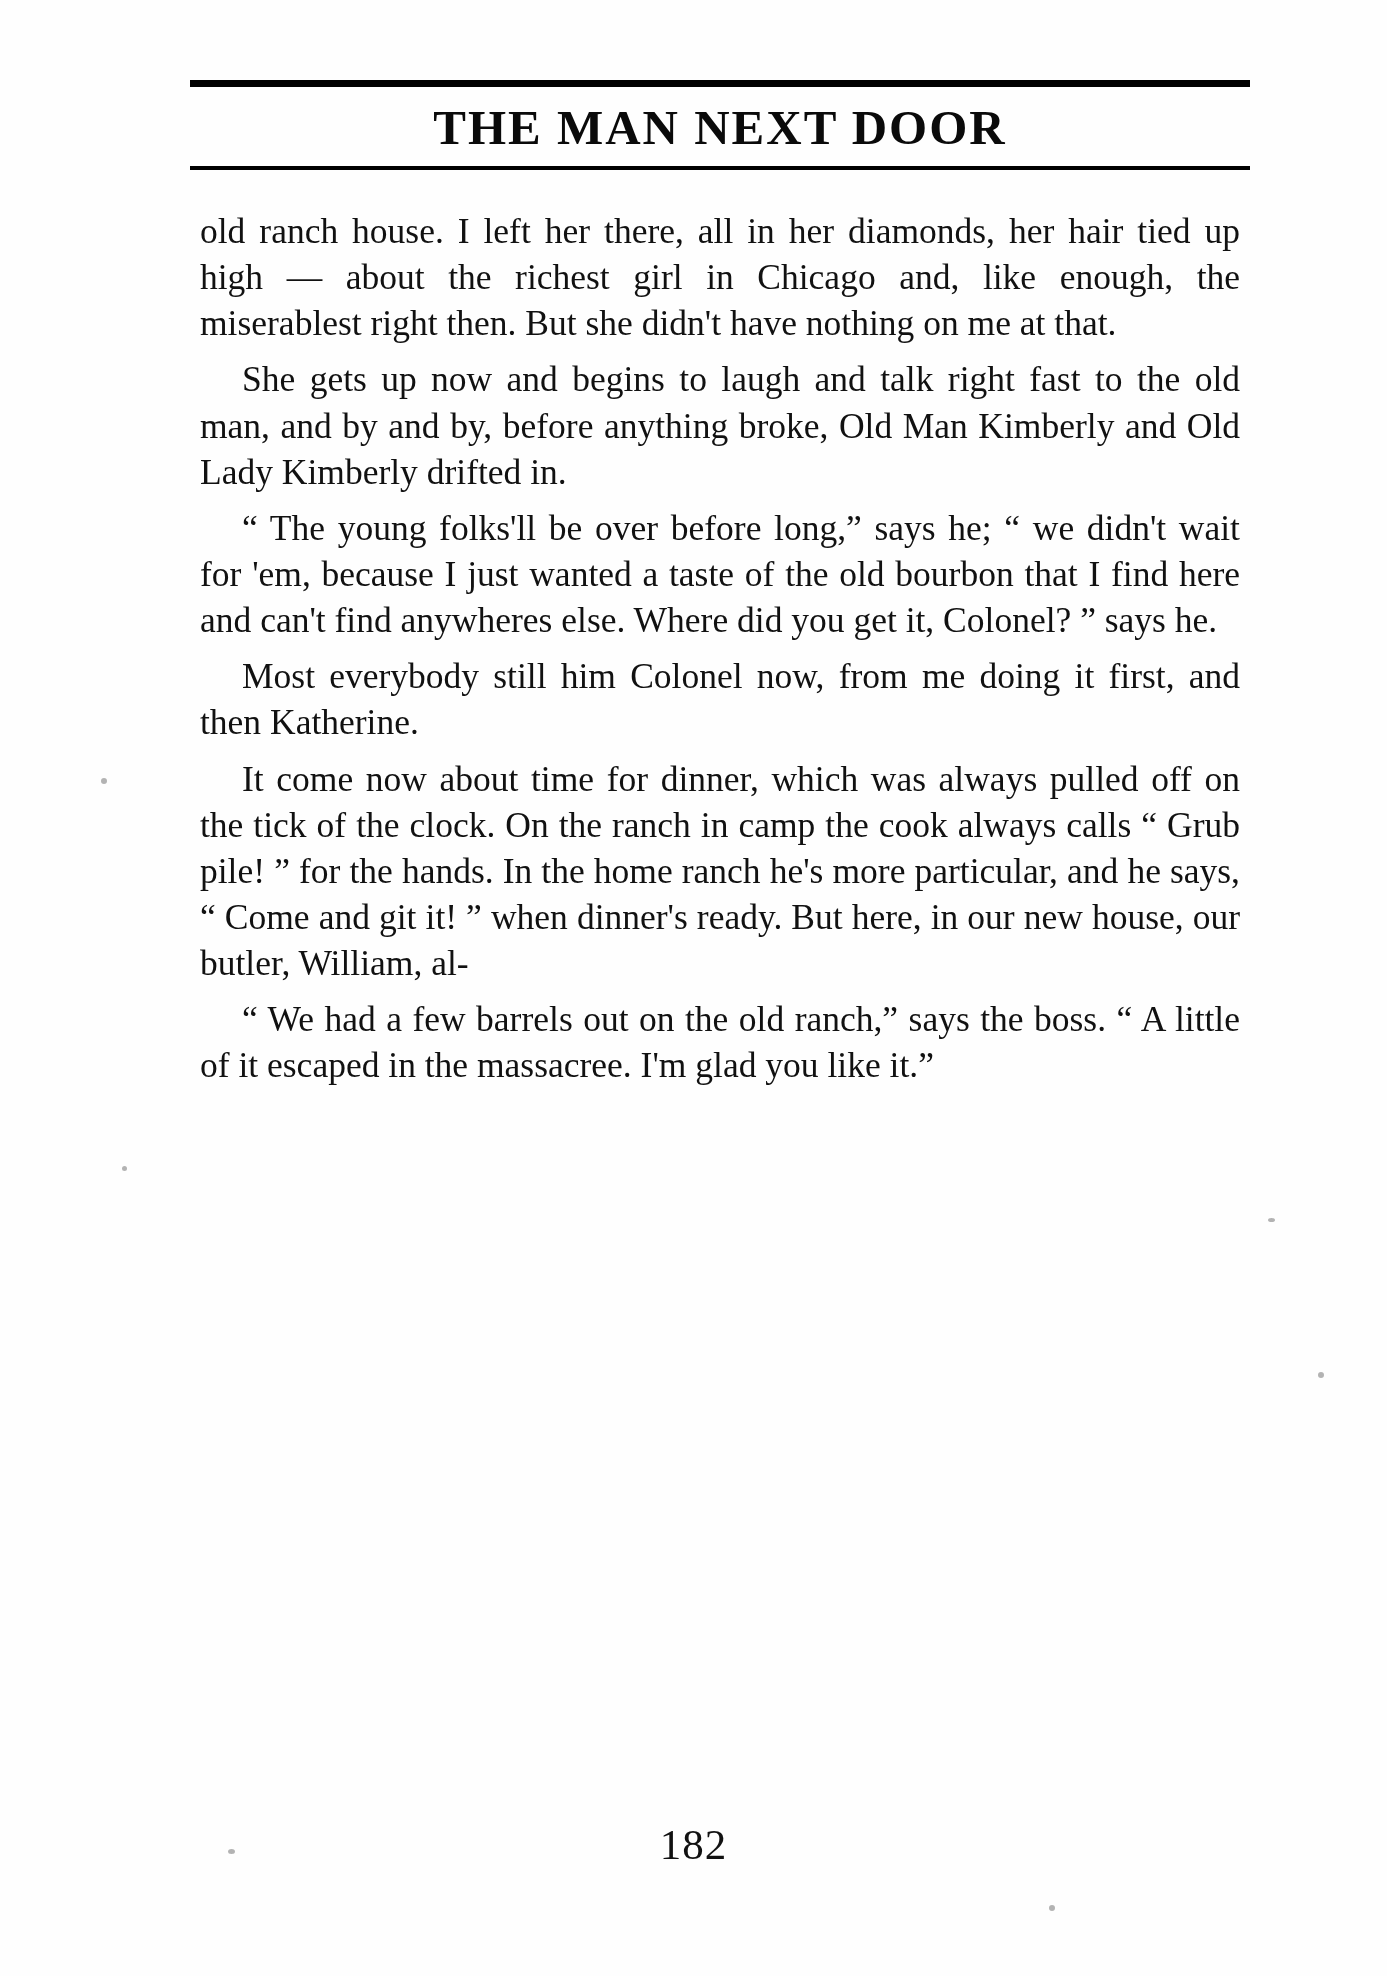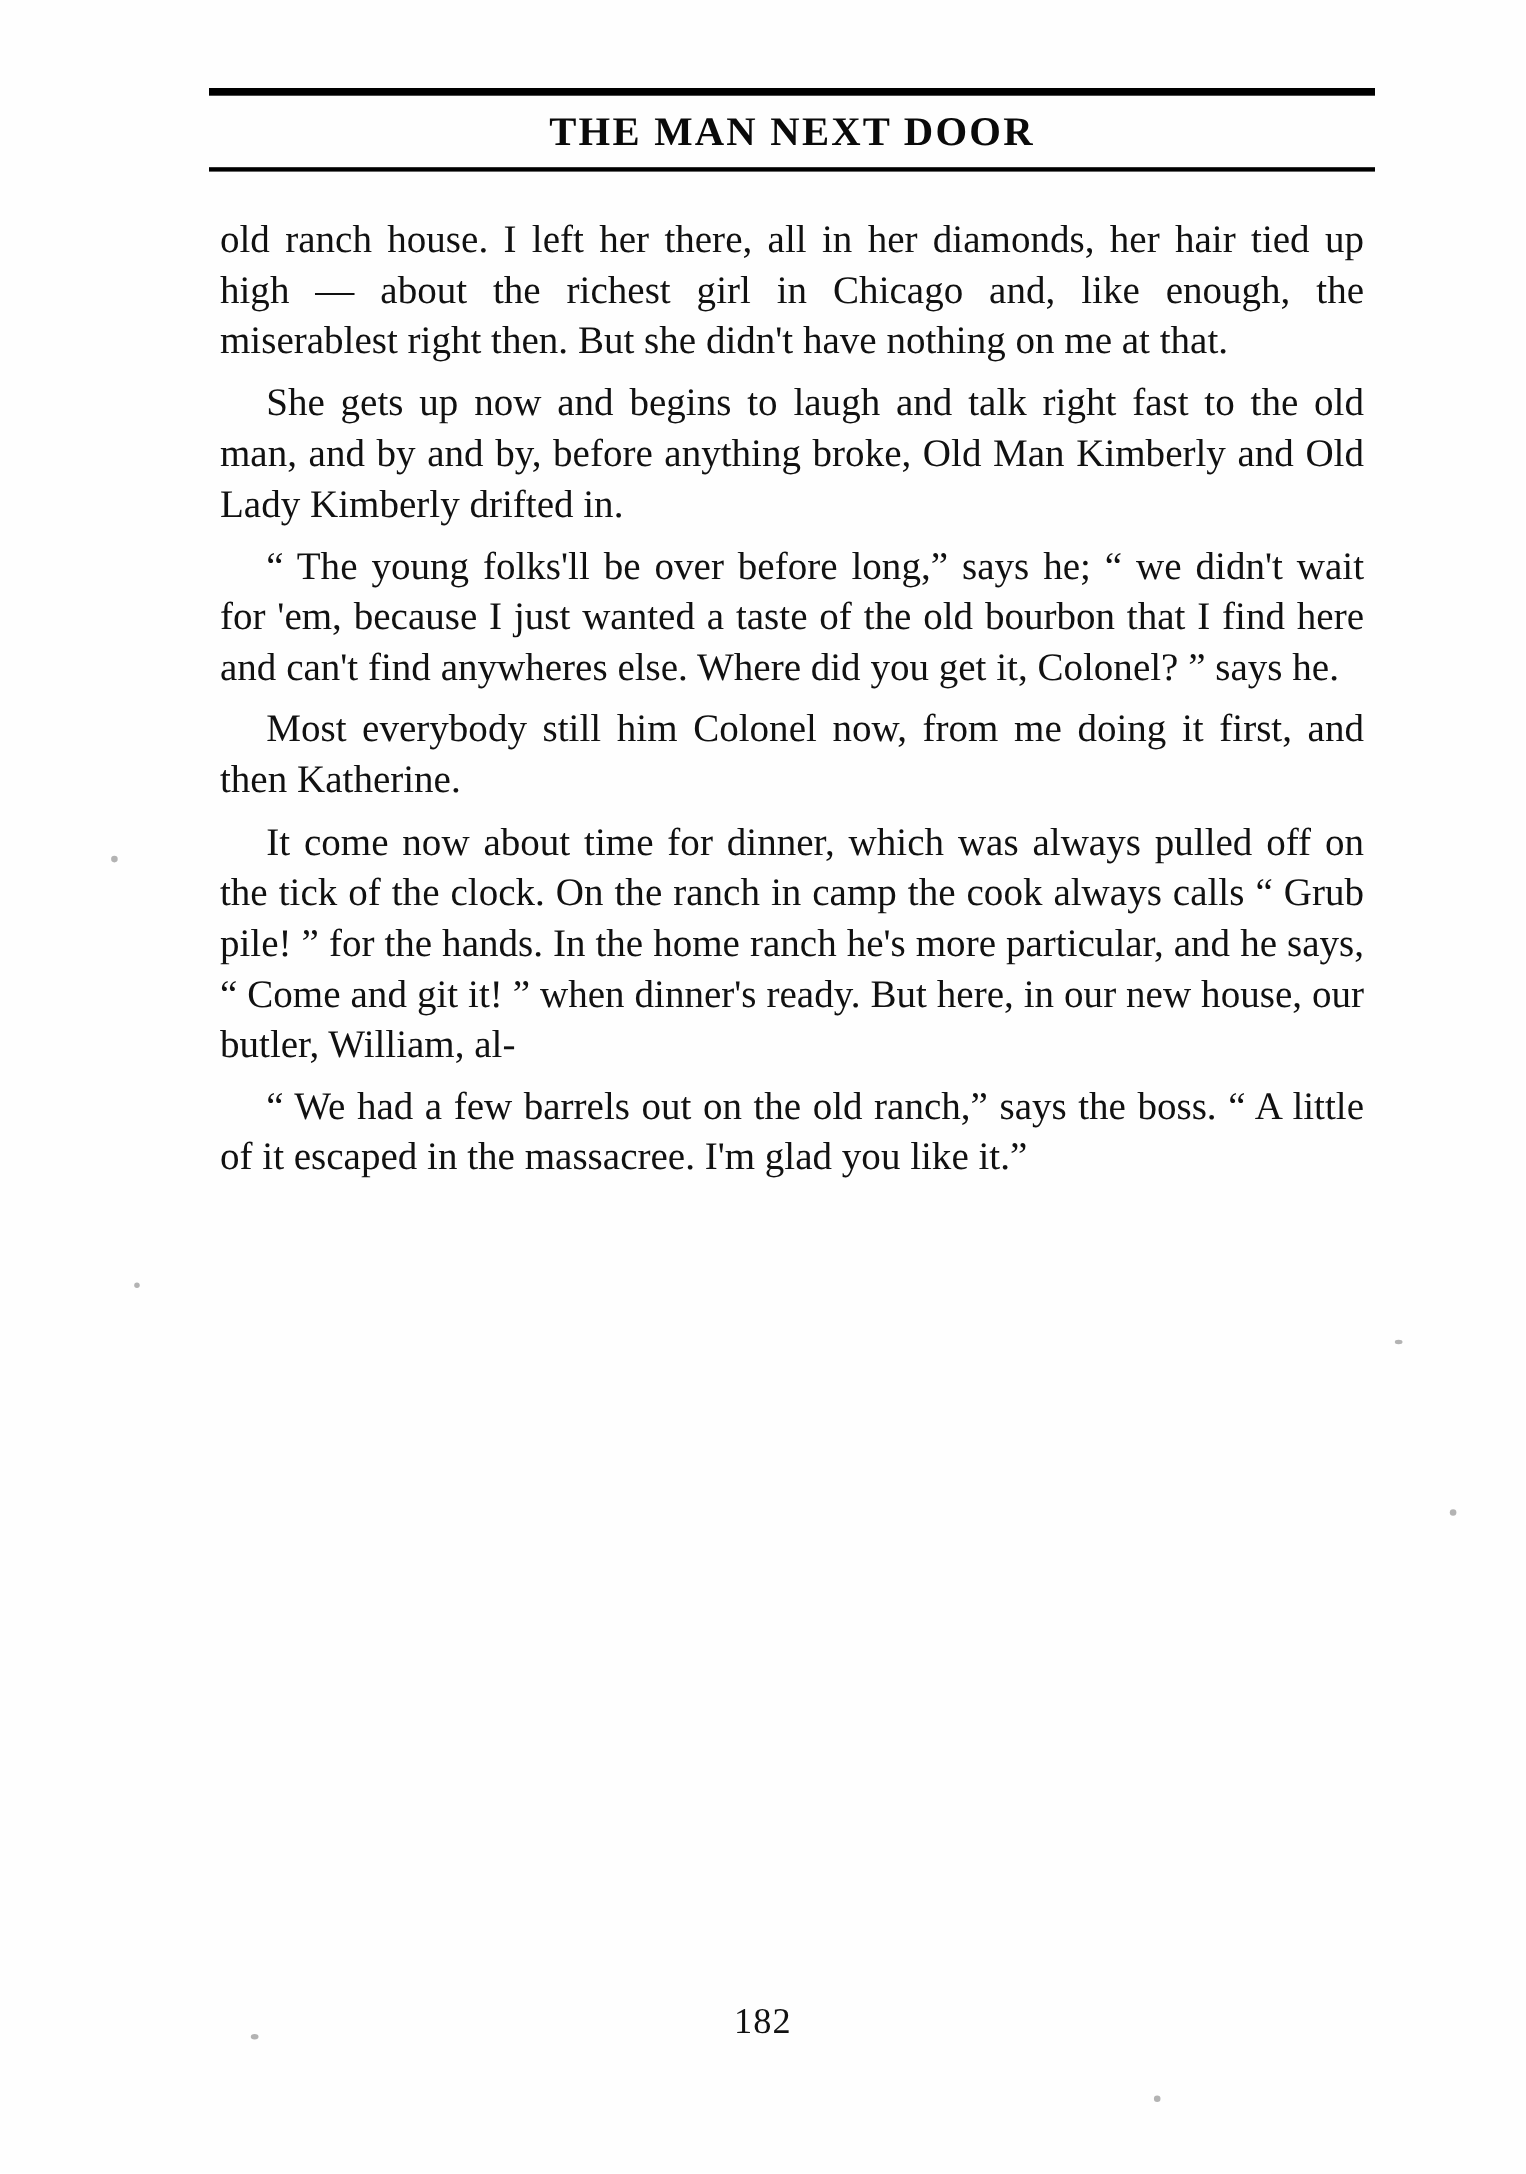--- a/index.html
+++ b/index.html
@@ -35,21 +35,21 @@
     margin: 0;
   }
   .rule-bottom {
     height: 4px;
     background: #000000;
     width: 1060px;
     margin: 0;
   }
   .running-head {
     text-align: center;
-    font-size: 37px;
+    font-size: 49px;
     letter-spacing: 2px;
     font-weight: 700;
     padding: 12px 0 10px 0;
     font-family: "Liberation Serif", serif;
     color: #0a0a0a;
   }
   .body-text {
     margin-top: 38px;
     font-size: 35.5px;
     line-height: 1.30;
@@ -63,21 +63,21 @@
   }
   .body-text p.indent {
     text-indent: 42px;
   }
   .pageno {
     position: absolute;
     left: 0;
     right: 0;
     top: 1820px;
     text-align: center;
-    font-size: 33px;
+    font-size: 43px;
     letter-spacing: 1px;
     color: #111111;
     font-family: "Liberation Serif", serif;
   }
   
   .speck {
     position: absolute;
     background: #9a9a9a;
     border-radius: 50%;
     opacity: 0.75;

